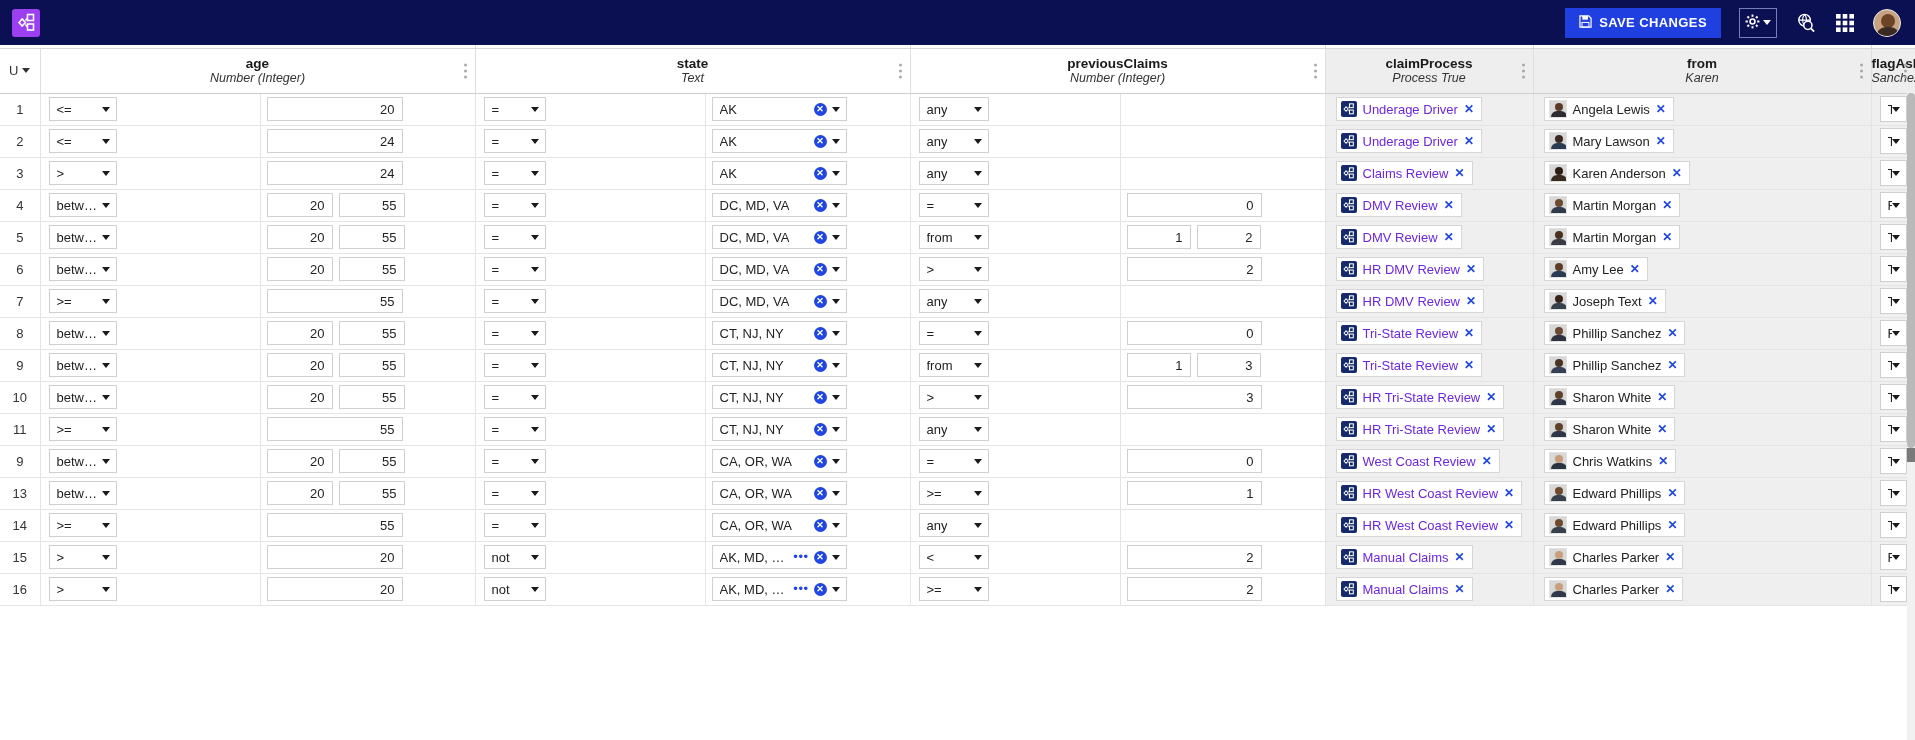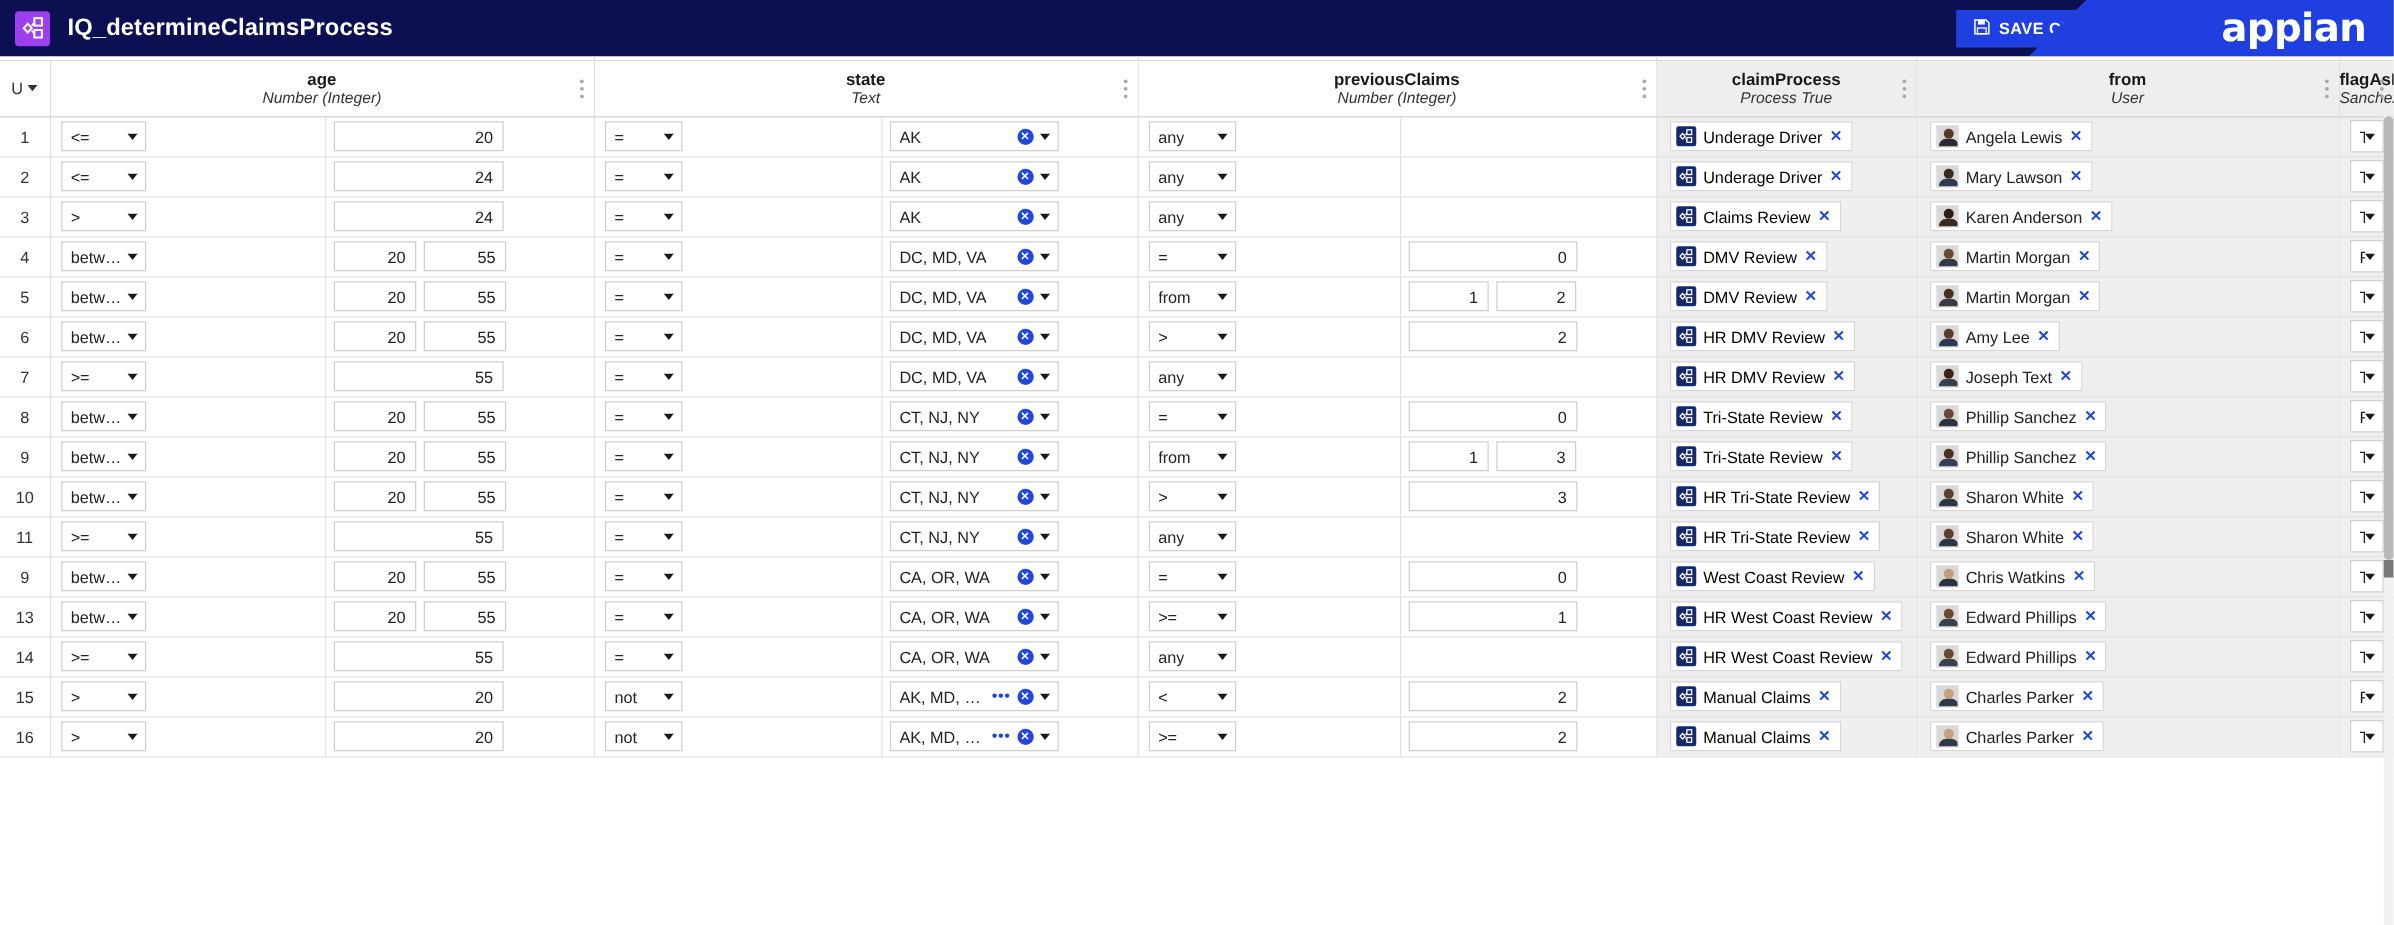--- a/index.html
+++ b/index.html
@@ -192,21 +192,21 @@
     background:#fff;
     height:24px;
     padding:0 7px 0 4px;
     max-width:100%;
   }
   .chip .pm-ico {
     width:16px; height:16px; background:#142a6b;
     flex:0 0 auto; border-radius:2px;
     display:flex; align-items:center; justify-content:center;
   }
-  .chip .chip-lbl { color:#000000; font-size:13px; white-space:nowrap; cursor:pointer; }
+  .chip .chip-lbl { color:#6d28d9; font-size:13px; white-space:nowrap; cursor:pointer; }
   .chip .chip-lbl.plain { color:#222; }
   .chip .x { color:#1f46e0; font-weight:700; font-size:12px; cursor:pointer; }
   .uavatar {
     width:18px; height:18px; flex:0 0 auto;
     overflow:hidden; position:relative; background:#d8d8d8;
     border:1px solid #e2e2e2;
   }
   .uavatar .uh { position:absolute; left:5px; top:2px; width:8px; height:8px; border-radius:50%; }
   .uavatar .ub { position:absolute; left:1px; top:10px; width:16px; height:9px; border-radius:6px 6px 0 0; }
 
@@ -226,21 +226,20 @@
 <div class="topbar">
   <div class="app-icon">
     <svg width="19" height="19" viewBox="0 0 19 19" aria-hidden="true">
       <rect x="10.5" y="1.5" width="6" height="6" fill="none" stroke="#ffffff" stroke-width="1.6"></rect>
       <rect x="10.5" y="11" width="6" height="6" fill="none" stroke="#ffffff" stroke-width="1.6"></rect>
       <path d="M2 9.5 L5.2 6 L8.4 9.5 L5.2 13 Z" fill="none" stroke="#ffffff" stroke-width="1.6"></path>
       <path d="M8.4 7.5 L10.5 5" stroke="#ffffff" stroke-width="1.4"></path>
       <path d="M8.4 11.5 L10.5 14" stroke="#ffffff" stroke-width="1.4"></path>
     </svg>
   </div>
-  <div class="app-title">IQ_determineClaimsProcess</div>
   <div class="topbar-spacer"></div>
 
   <button class="save-btn">
     <span>
       <svg width="13" height="13" viewBox="0 0 14 14" aria-hidden="true">
         <path d="M1 1 H10.5 L13 3.5 V13 H1 Z" fill="none" stroke="#ffffff" stroke-width="1.3"></path>
         <rect x="3.6" y="1" width="6" height="4" fill="#ffffff"></rect>
         <rect x="3.2" y="8" width="7.5" height="5" fill="none" stroke="#ffffff" stroke-width="1.1"></rect>
       </svg>
     </span>
@@ -289,23 +288,20 @@
           <rect x="14.4" y="14.4" width="4.6" height="4.6"></rect>
       </g>
     </svg>
   </div>
 
   <div class="avatar-top">
     <span class="head"></span>
     <span class="body"></span>
   </div>
 
-  <div class="brand-wedge">
-    <span class="brand-text">appian</span>
-  </div>
 </div>
 
 <div class="grid-wrap">
   <table class="grid">
     <colgroup>
       <col style="width:40px">
         <col style="width:220px">
         <col style="width:215px">
       <col style="width:230px">
         <col style="width:205px">
@@ -368,21 +364,21 @@
           <div class="coltype">Process True</div>
           <span class="kebab">
               <i></i>
               <i></i>
               <i></i>
             </span>
         </th>
 
         <th class="shaded">
           <div class="colname">from</div>
-          <div class="coltype">User</div>
+          <div class="coltype">Karen</div>
           <span class="kebab">
               <i></i>
               <i></i>
               <i></i>
             </span>
         </th>
 
         <th class="shaded">
           <div class="colname">flagAsRisk</div>
           <div class="coltype">Sanchez</div>

